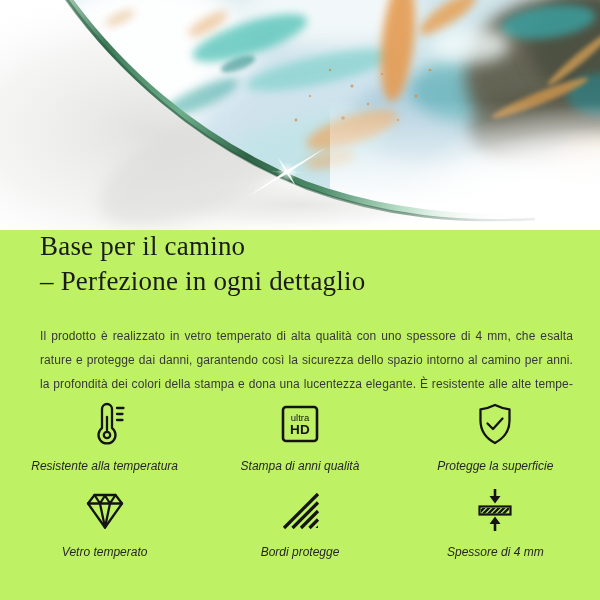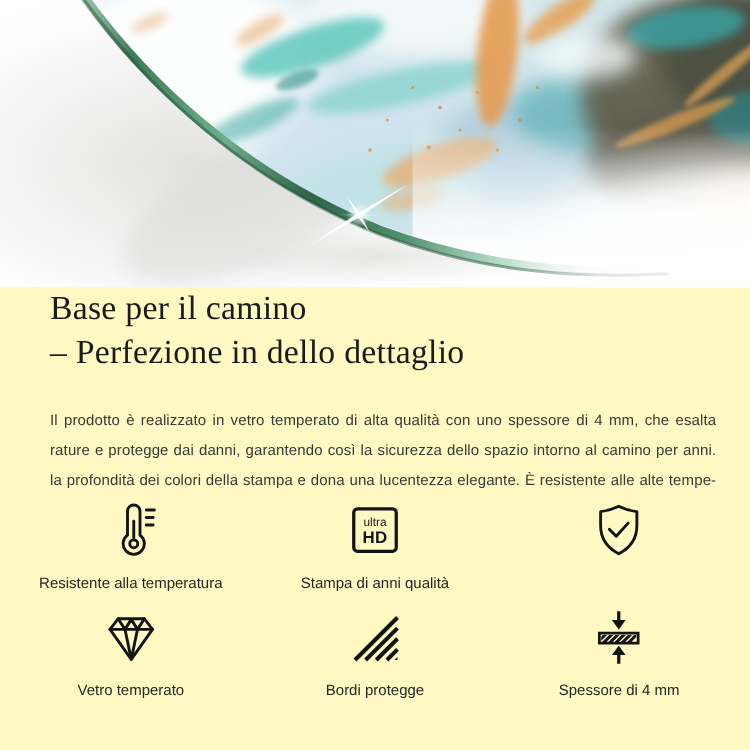--- a/index.html
+++ b/index.html
@@ -2,42 +2,42 @@
 <html><head>
 <meta charset="utf-8">
 <style>
   html,body{margin:0;padding:0;}
   body{
     width:600px;height:600px;background:#ffffff;
     font-family:"Liberation Sans", sans-serif;
     position:relative;overflow:hidden;
     -webkit-font-smoothing:antialiased;
   }
-  .page{position:absolute;inset:0;width:600px;height:600px;background:#fef9c3;}
+  .page{position:absolute;inset:0;width:600px;height:600px;background:#bef264;}
   .hero{position:absolute;top:0;left:0;width:600px;height:230px;}
   .title{
     position:absolute;left:40px;top:229px;width:540px;
     font-family:"Liberation Serif", serif;
     font-size:27px;line-height:35px;color:#1b1b1b;letter-spacing:.2px;
   }
   .desc{
     position:absolute;left:40px;top:324px;width:533px;
     font-size:12px;color:#383838;letter-spacing:.1px;
   }
   .desc .line{
     height:24px;line-height:24px;white-space:nowrap;
     text-align:justify;text-align-last:justify;
   }
   .features{
     position:absolute;top:399px;left:7px;width:586px;
     display:grid;grid-template-columns:repeat(3,1fr);row-gap:12px;
   }
   .feature{display:flex;flex-direction:column;align-items:center;}
   .ficon{height:50px;display:flex;align-items:center;justify-content:center;}
-  .flabel{margin-top:10px;font-size:12px;line-height:14px;color:#262626;text-align:center;}
+  .flabel{margin-top:10px;font-size:12px;line-height:14px;color:#262626;text-align:center;font-style:italic;}
   .icon-stroke{stroke:#141414;fill:none;stroke-width:2.3;stroke-linecap:round;stroke-linejoin:round;}
 </style>
 </head>
 <body>
 
 <div class="page">
 
   <div class="hero">
     <svg width="600" height="230" viewBox="0 0 600 230">
       <defs>
@@ -154,21 +154,21 @@
         <path d="M-14,-9 L0,-0.8 L14,9 L0,0.8 Z" fill="#ffffff" opacity="0.5"></path>
         <circle r="2" fill="#ffffff"></circle>
       </g>
 
       <ellipse cx="595" cy="222" rx="190" ry="95" fill="url(#cornerFade)"></ellipse>
     </svg>
   </div>
 
   <h1 class="title" style="margin:0;font-weight:400;">
     <div>Base per il camino</div>
-    <div>– Perfezione in dello dettaglio</div>
+    <div>– Perfezione in ogni dettaglio</div>
   </h1>
 
   <div class="desc">
     <div class="line">Il prodotto è realizzato in vetro temperato di alta qualità con uno spessore di 4 mm, che esalta</div>
     <div class="line">rature e protegge dai danni, garantendo così la sicurezza dello spazio intorno al camino per anni.</div>
     <div class="line">la profondità dei colori della stampa e dona una lucentezza elegante. È resistente alle alte tempe-</div>
   </div>
 
   <div class="features">
 
@@ -197,20 +197,21 @@
       <div class="flabel">Stampa di anni qualità</div>
     </div>
 
     <div class="feature">
       <div class="ficon">
         <svg width="48" height="48" viewBox="0 0 48 48">
           <path class="icon-stroke" stroke-width="2.4" d="M24,5 C20,7 14.5,8.8 9.5,9.3 V20.5 C9.5,31 15.5,38.5 24,43 C32.5,38.5 38.5,31 38.5,20.5 V9.3 C33.5,8.8 28,7 24,5 Z"></path>
           <path class="icon-stroke" stroke-width="2.4" d="M16.5,23.5 L22,29 L31.5,18.5"></path>
         </svg>
       </div>
+      <div class="flabel">Protegge la superficie</div>
     </div>
 
     <div class="feature">
       <div class="ficon">
         <svg width="48" height="48" viewBox="0 0 48 48">
           <path class="icon-stroke" stroke-width="2.2" d="M13.5,9 H34.5 L41,17.5 L24,41.5 L7,17.5 Z"></path>
           <path class="icon-stroke" stroke-width="2" d="M7,17.5 H41"></path>
           <path class="icon-stroke" stroke-width="2" d="M13.5,9 L19,17.5 L24,9.5 L29,17.5 L34.5,9"></path>
           <path class="icon-stroke" stroke-width="2" d="M19,17.5 L24,41.5 M29,17.5 L24,41.5"></path>
         </svg>

